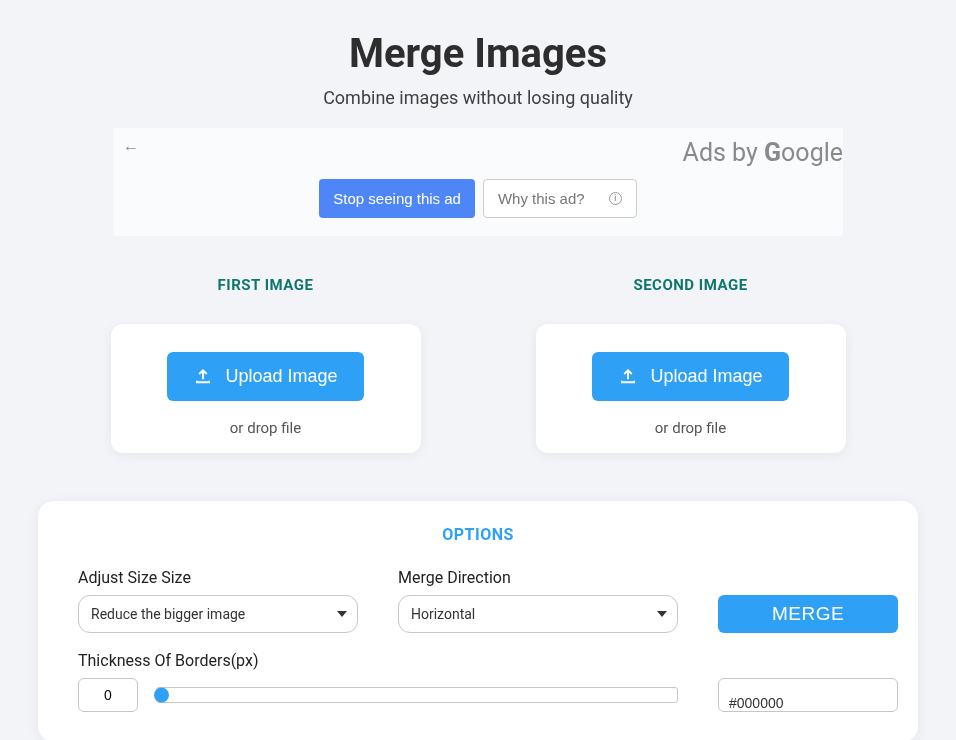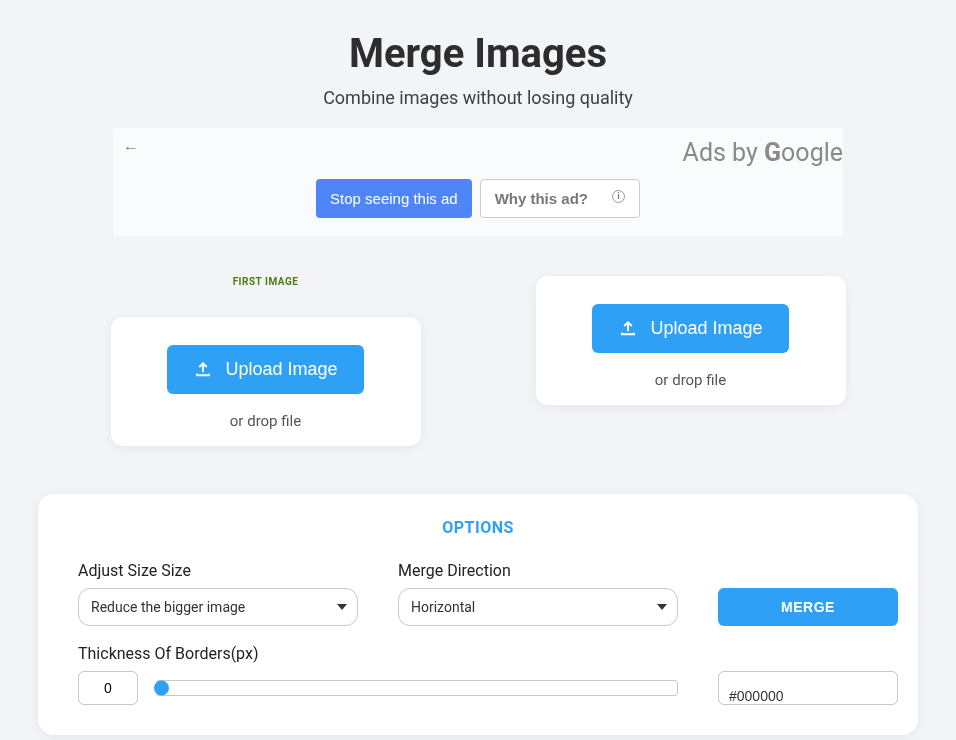--- a/index.html
+++ b/index.html
@@ -64,22 +64,22 @@
   }
   .btn-blue-ad {
     background: #4f86f7;
     color: #fff;
   }
   .btn-outline {
     background: #fff;
     color: #777;
     border: 1px solid #ccc;
     display: inline-flex;
+    align-items: center;
     gap: 24px;
-    font-weight: bold;
   }
   .info-icon {
     display: inline-block;
     width: 13px;
     height: 13px;
     border: 1px solid #999;
     border-radius: 50%;
     font-size: 9px;
     line-height: 11px;
     text-align: center;
@@ -89,23 +89,23 @@
     display: flex;
     justify-content: center;
     gap: 115px;
     margin-top: 40px;
   }
   .upload-col {
     width: 310px;
     text-align: center;
   }
   .upload-label {
-    color: #4d7c0f;
+    color: #0f766e;
     font-weight: 700;
-    font-size: 10px;
+    font-size: 15px;
     letter-spacing: 0.5px;
     margin-bottom: 30px;
   }
   .upload-card {
     background: #fff;
     border-radius: 12px;
     box-shadow: 0 2px 12px rgba(0,0,0,0.06);
     padding: 28px 20px 16px;
   }
   .upload-btn {
@@ -176,22 +176,22 @@
     top: 50%;
     transform: translateY(-50%);
     width: 0; height: 0;
     border-left: 5px solid transparent;
     border-right: 5px solid transparent;
     border-top: 6px solid #333;
   }
   .merge-btn {
     background: #2ea0f5;
     color: #fff;
-    font-weight: 700;
-    font-size: 14px;
+    font-weight: 400;
+    font-size: 19px;
     letter-spacing: 0.5px;
     border: none;
     border-radius: 6px;
     height: 38px;
     width: 100%;
     cursor: pointer;
     margin-top: 26px;
   }
   .thickness-row {
     grid-column: 1 / span 2;
@@ -288,20 +288,21 @@
               <path d="M4 17v2h16v-2"></path>
           </svg>
         </span>
         <span>Upload Image</span>
       </button>
       <div class="drop-text">or drop file</div>
     </div>
   </div>
 
   <div class="upload-col">
+    <div class="upload-label">SECOND IMAGE</div>
     <div class="upload-card">
       <button class="upload-btn">
         <span class="upload-icon">
           <svg width="20" height="18" viewBox="0 0 24 24" fill="none" stroke="#fff" stroke-width="2.5">
             <path d="M12 15V4"></path>
               <path d="M7 8l5-5 5 5"></path>
               <path d="M4 17v2h16v-2"></path>
           </svg>
         </span>
         <span>Upload Image</span>

